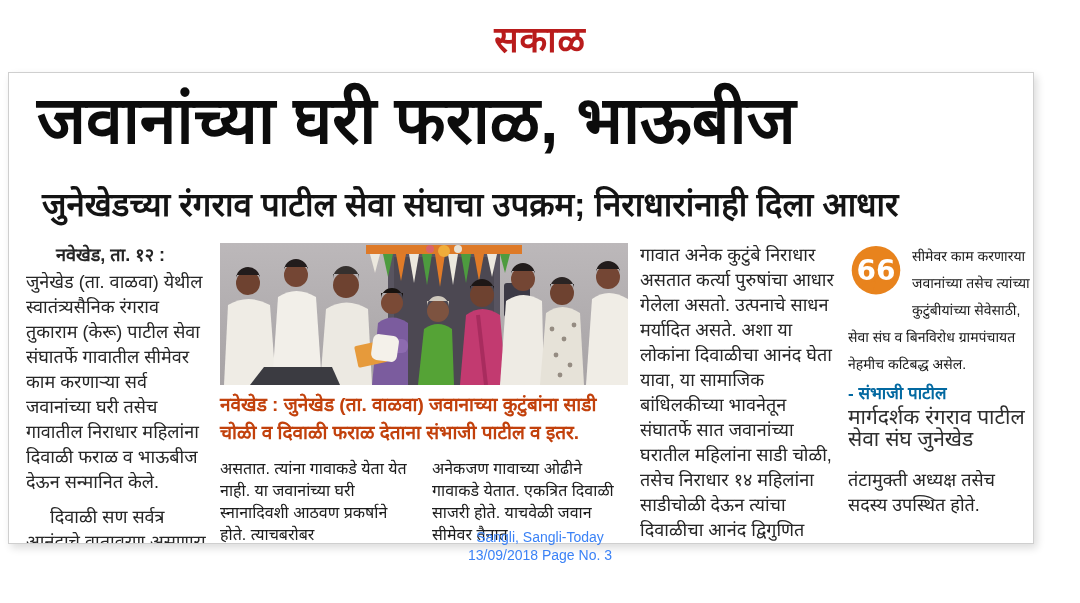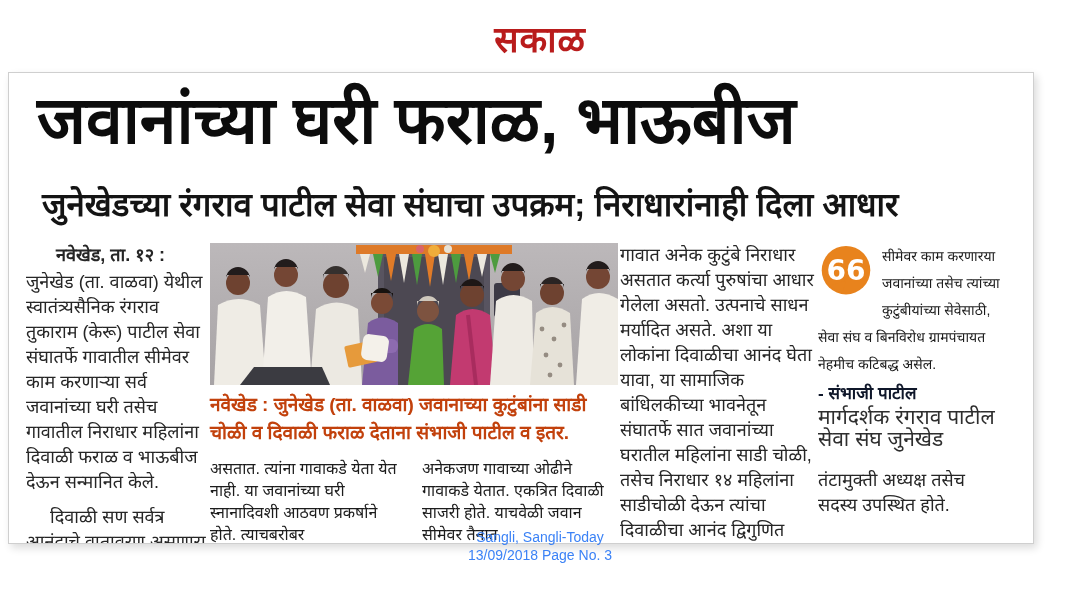--- a/index.html
+++ b/index.html
@@ -22,21 +22,21 @@
     font-size:66px;line-height:1.15;font-weight:bold;color:#0c0c0c;
     white-space:nowrap;
   }
   .subheadline{
     position:absolute;left:18px;top:96px;width:990px;margin:15px;
     font-size:33px;line-height:1.25;font-weight:bold;color:#141414;
     white-space:nowrap;
   }
   .bodyrow{
     position:absolute;left:17px;top:170px;width:1000px;height:298px;
-    display:flex;gap:2px;
+    display:flex;gap:12px;
   }
   .col{font-size:18px;line-height:25px;color:#262626;}
   .col p{margin:0 0 10px 0;}
   .col1{width:182px;flex:none;}
   .dateline{font-weight:bold;text-indent:30px;margin-bottom:2px;}
   .indent{text-indent:24px;}
   .photoblock{width:408px;flex:none;}
   .photo{width:408px;height:142px;display:block;background:#b3afb1;}
   .caption{
     margin:6px 0 10px 0;font-weight:bold;font-size:19px;line-height:28px;color:#c2410c;
@@ -44,21 +44,21 @@
   .subcols{display:flex;gap:16px;}
   .subcols p{flex:1;margin:0;}
   .col4{width:196px;flex:none;}
   .quotecol{width:186px;flex:none;}
   .qicon{
     float:left;width:56px;height:56px;margin:2px 8px 6px 0;
   }
   .qtext{
     font-weight:normal;font-size:14px;line-height:27px;color:#1a1a1a;margin:0 0 4px 0;
   }
-  .qattr{font-weight:bold;font-size:17px;line-height:24px;color:#0f172a;}
+  .qattr{font-weight:bold;font-size:17px;line-height:24px;color:#0369a1;}
   .qattrtitle{font-size:21px;line-height:22px;color:#2e2e2e;margin-bottom:18px;}
   .lastpara{font-size:18px;line-height:25px;color:#262626;}
   .footer{
     position:absolute;left:0;top:528px;width:100%;text-align:center;
     font-size:14px;line-height:18px;color:#3b82f6;
   }
 </style>
 </head>
 <body>
 

